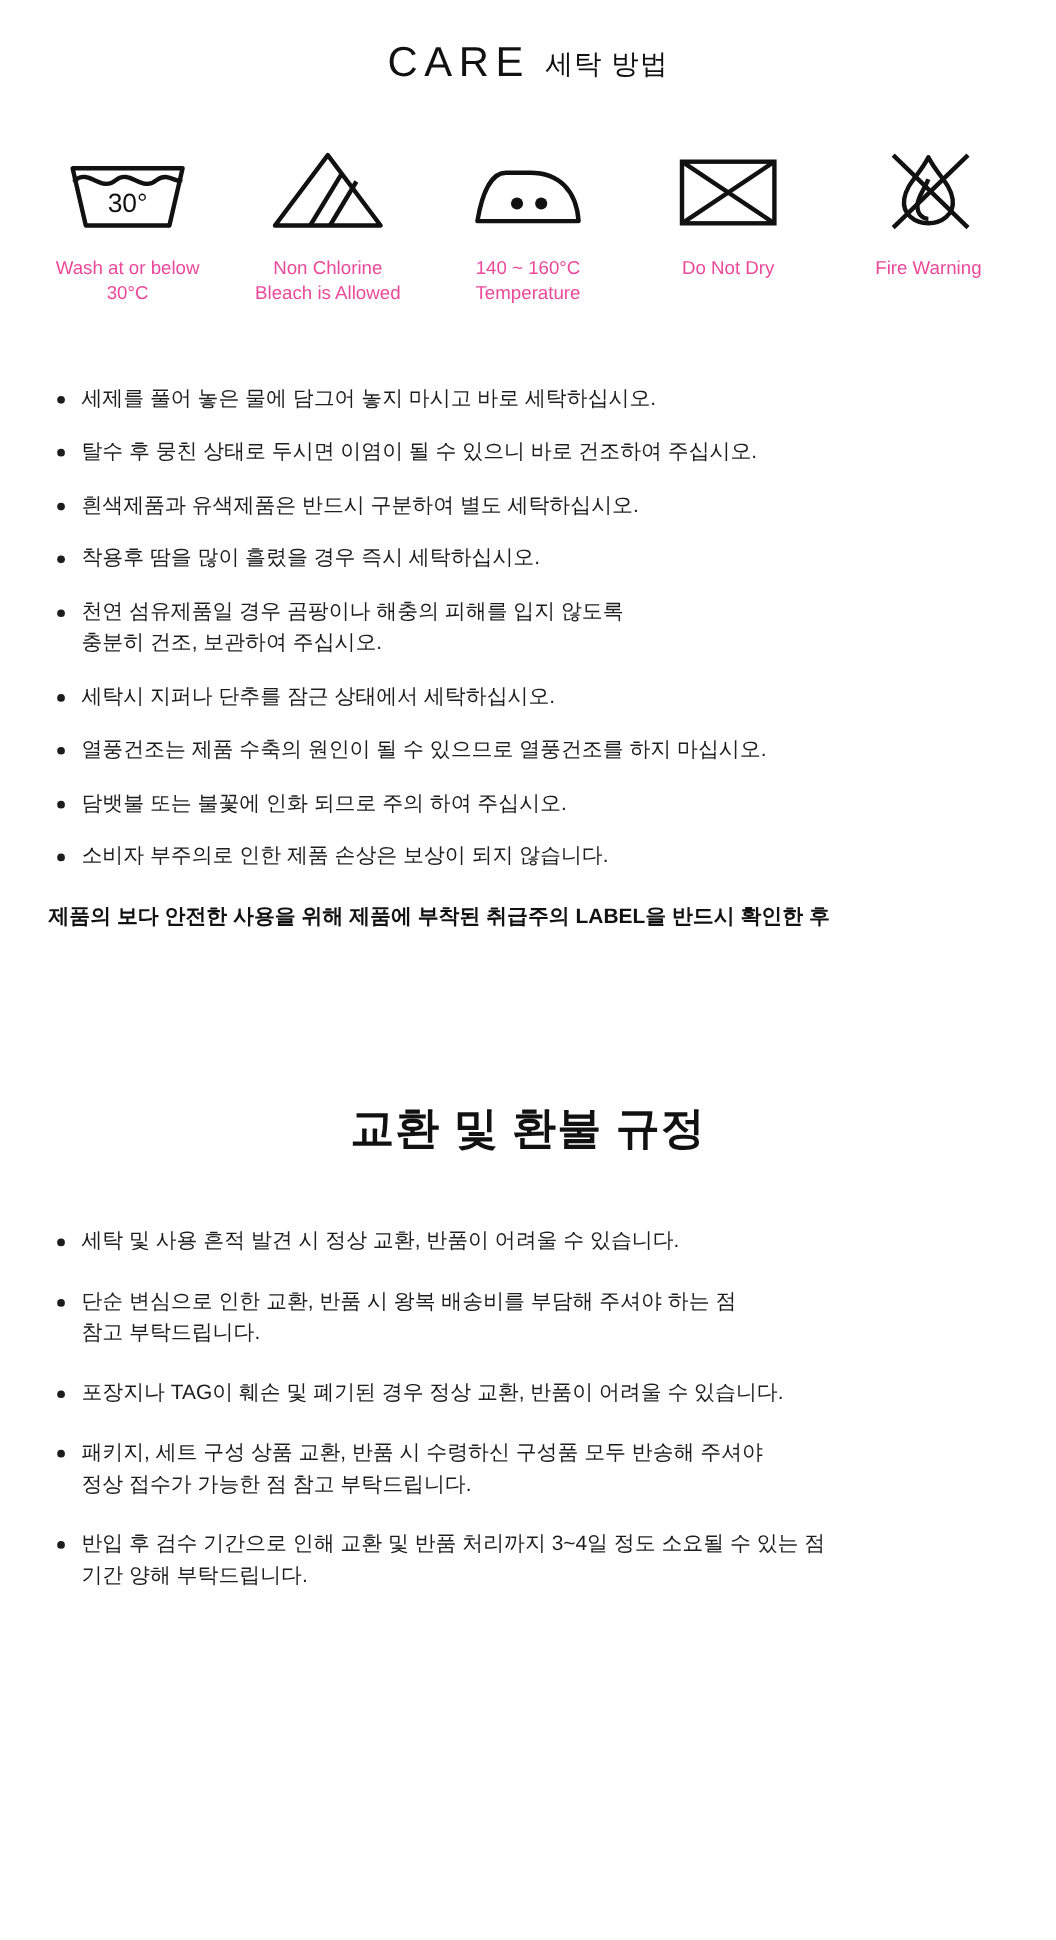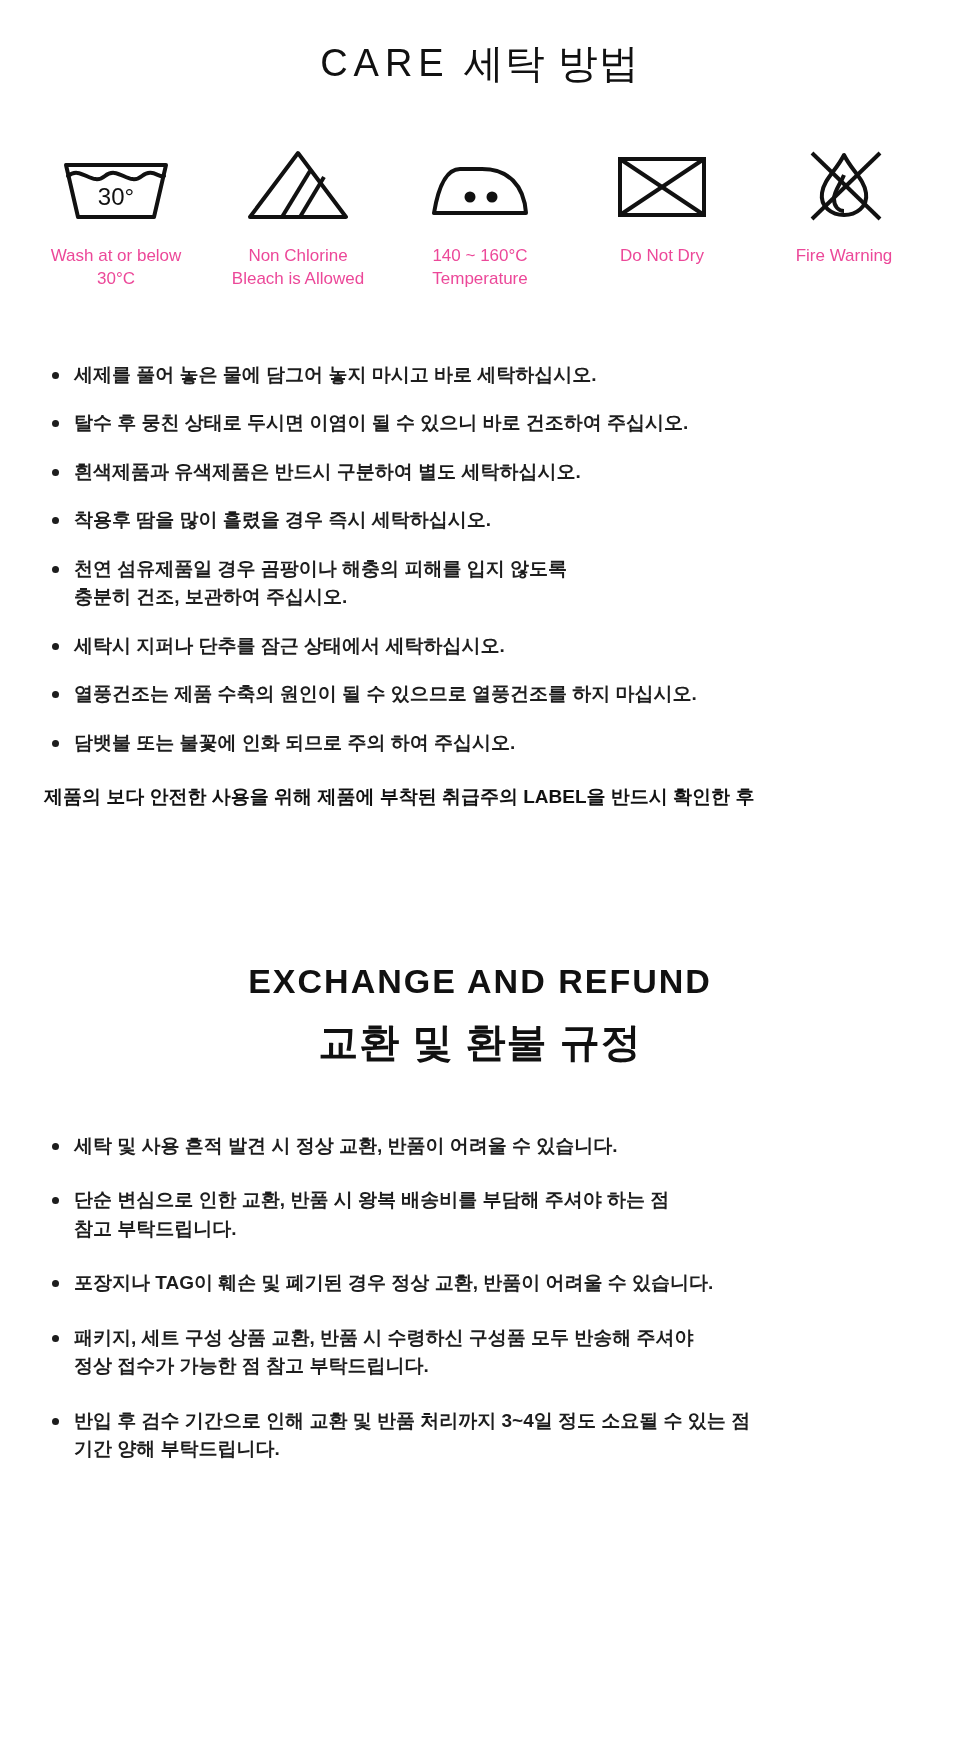--- a/index.html
+++ b/index.html
@@ -26,21 +26,21 @@
     padding-top: 36px;
   }
   .care-header .en {
     font-size: 38px;
     letter-spacing: 6px;
     font-weight: 400;
     color: #111;
     vertical-align: middle;
   }
   .care-header .kr {
-    font-size: 40px;
+    font-size: 25px;
     font-weight: 400;
     color: #111;
     margin-left: 14px;
     vertical-align: middle;
     letter-spacing: 1px;
   }
 
   
   .icon-row {
     display: flex;
@@ -66,21 +66,20 @@
     line-height: 1.35;
     color: #ec4899;
     font-family: "Liberation Sans", sans-serif;
   }
 
   
   .list {
     margin: 0;
     padding: 0;
     list-style: none;
-    font-weight: bold;
   }
   .list li {
     position: relative;
     padding-left: 32px;
     font-size: 19px;
     line-height: 1.5;
     color: #1d1d1d;
     margin-bottom: 20px;
   }
   .list li::before {
@@ -242,29 +241,31 @@
       </li>
       <li>
         <span class="ln">세탁시 지퍼나 단추를 잠근 상태에서 세탁하십시오.</span>
       </li>
       <li>
         <span class="ln">열풍건조는 제품 수축의 원인이 될 수 있으므로 열풍건조를 하지 마십시오.</span>
       </li>
       <li>
         <span class="ln">담뱃불 또는 불꽃에 인화 되므로 주의 하여 주십시오.</span>
       </li>
+      <li>
+        <span class="ln">소비자 부주의로 인한 제품 손상은 보상이 되지 않습니다.</span>
+      </li>
     </ul>
   </div>
 
   <div class="note">
     <span class="ln">제품의 보다 안전한 사용을 위해 제품에 부착된 취급주의 LABEL을 반드시 확인한 후</span>
   </div>
 
   <div class="exch-header">
-    <div class="en">EXCHANGE AND REFUND</div>
     <div class="kr">교환 및 환불 규정</div>
   </div>
 
   <div class="exch-list-wrap">
     <ul class="list">
       <li>
         <span class="ln">세탁 및 사용 흔적 발견 시 정상 교환, 반품이 어려울 수 있습니다.</span>
       </li>
       <li>
         <span class="ln">단순 변심으로 인한 교환, 반품 시 왕복 배송비를 부담해 주셔야 하는 점</span>

